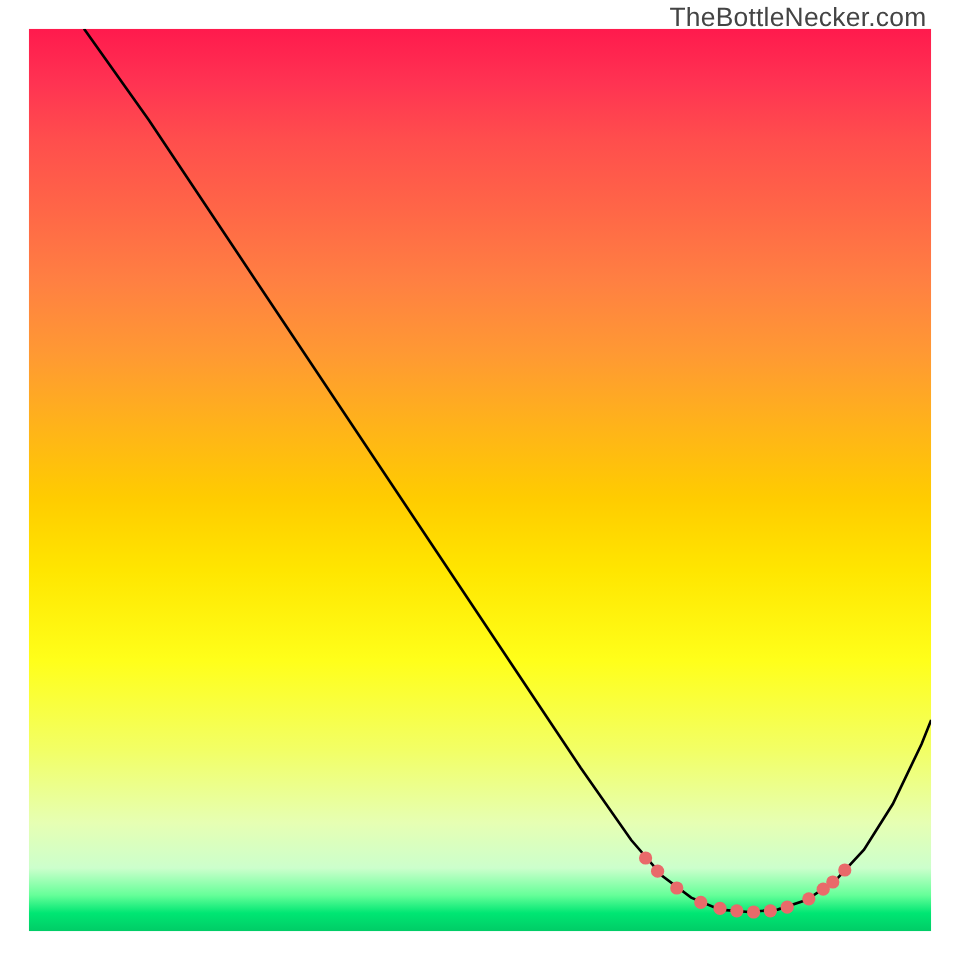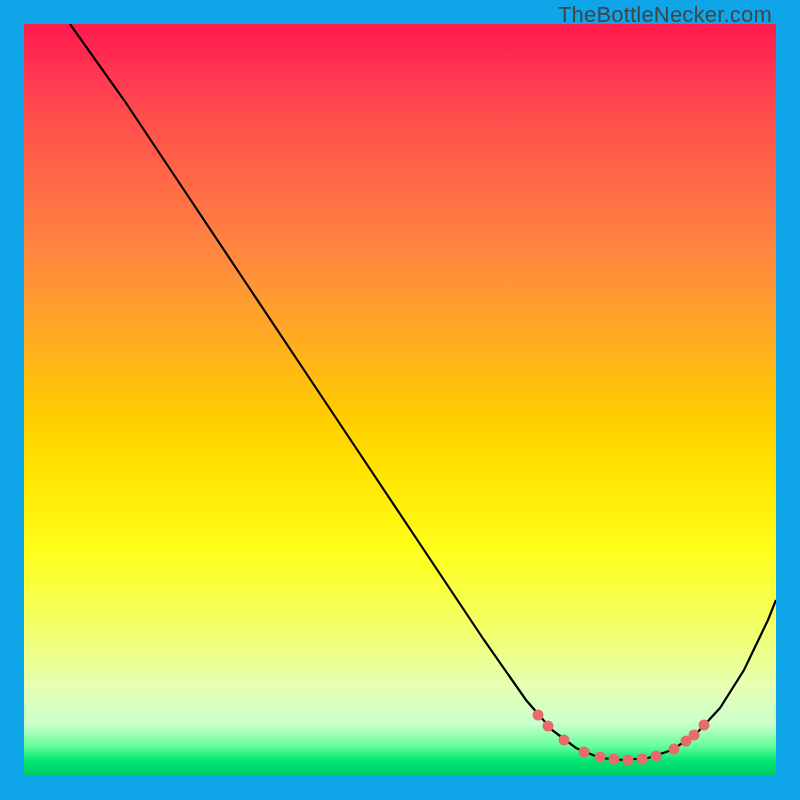--- a/index.html
+++ b/index.html
@@ -1,17 +1,17 @@
 <!DOCTYPE html>
 <html><head>
 <meta charset="utf-8">
 <style>
   * { margin: 0; padding: 0; box-sizing: border-box; }
   body { width: 800px; height: 800px; background: #000; position: relative; font-family: Arial, sans-serif; }
-  .frame { position: absolute; top: 0; left: 0; width: 800px; height: 800px; background: #0ea5e9; }
+  .frame { position: absolute; top: 0; left: 0; width: 800px; height: 800px; background: #ffffff; }
   .plot-area { position: absolute; top: 24px; left: 24px; width: 752px; height: 752px; overflow: hidden; }
   .gradient-bg { position: absolute; top: 0; left: 0; width: 100%; height: 100%;
     background: linear-gradient(to bottom,
       #ff1a4d 0%,
       #ff3352 6%,
       #ff4d4d 12%,
       #ff6647 20%,
       #ff8042 28%,
       #ff9933 36%,
       #ffb31a 44%,

